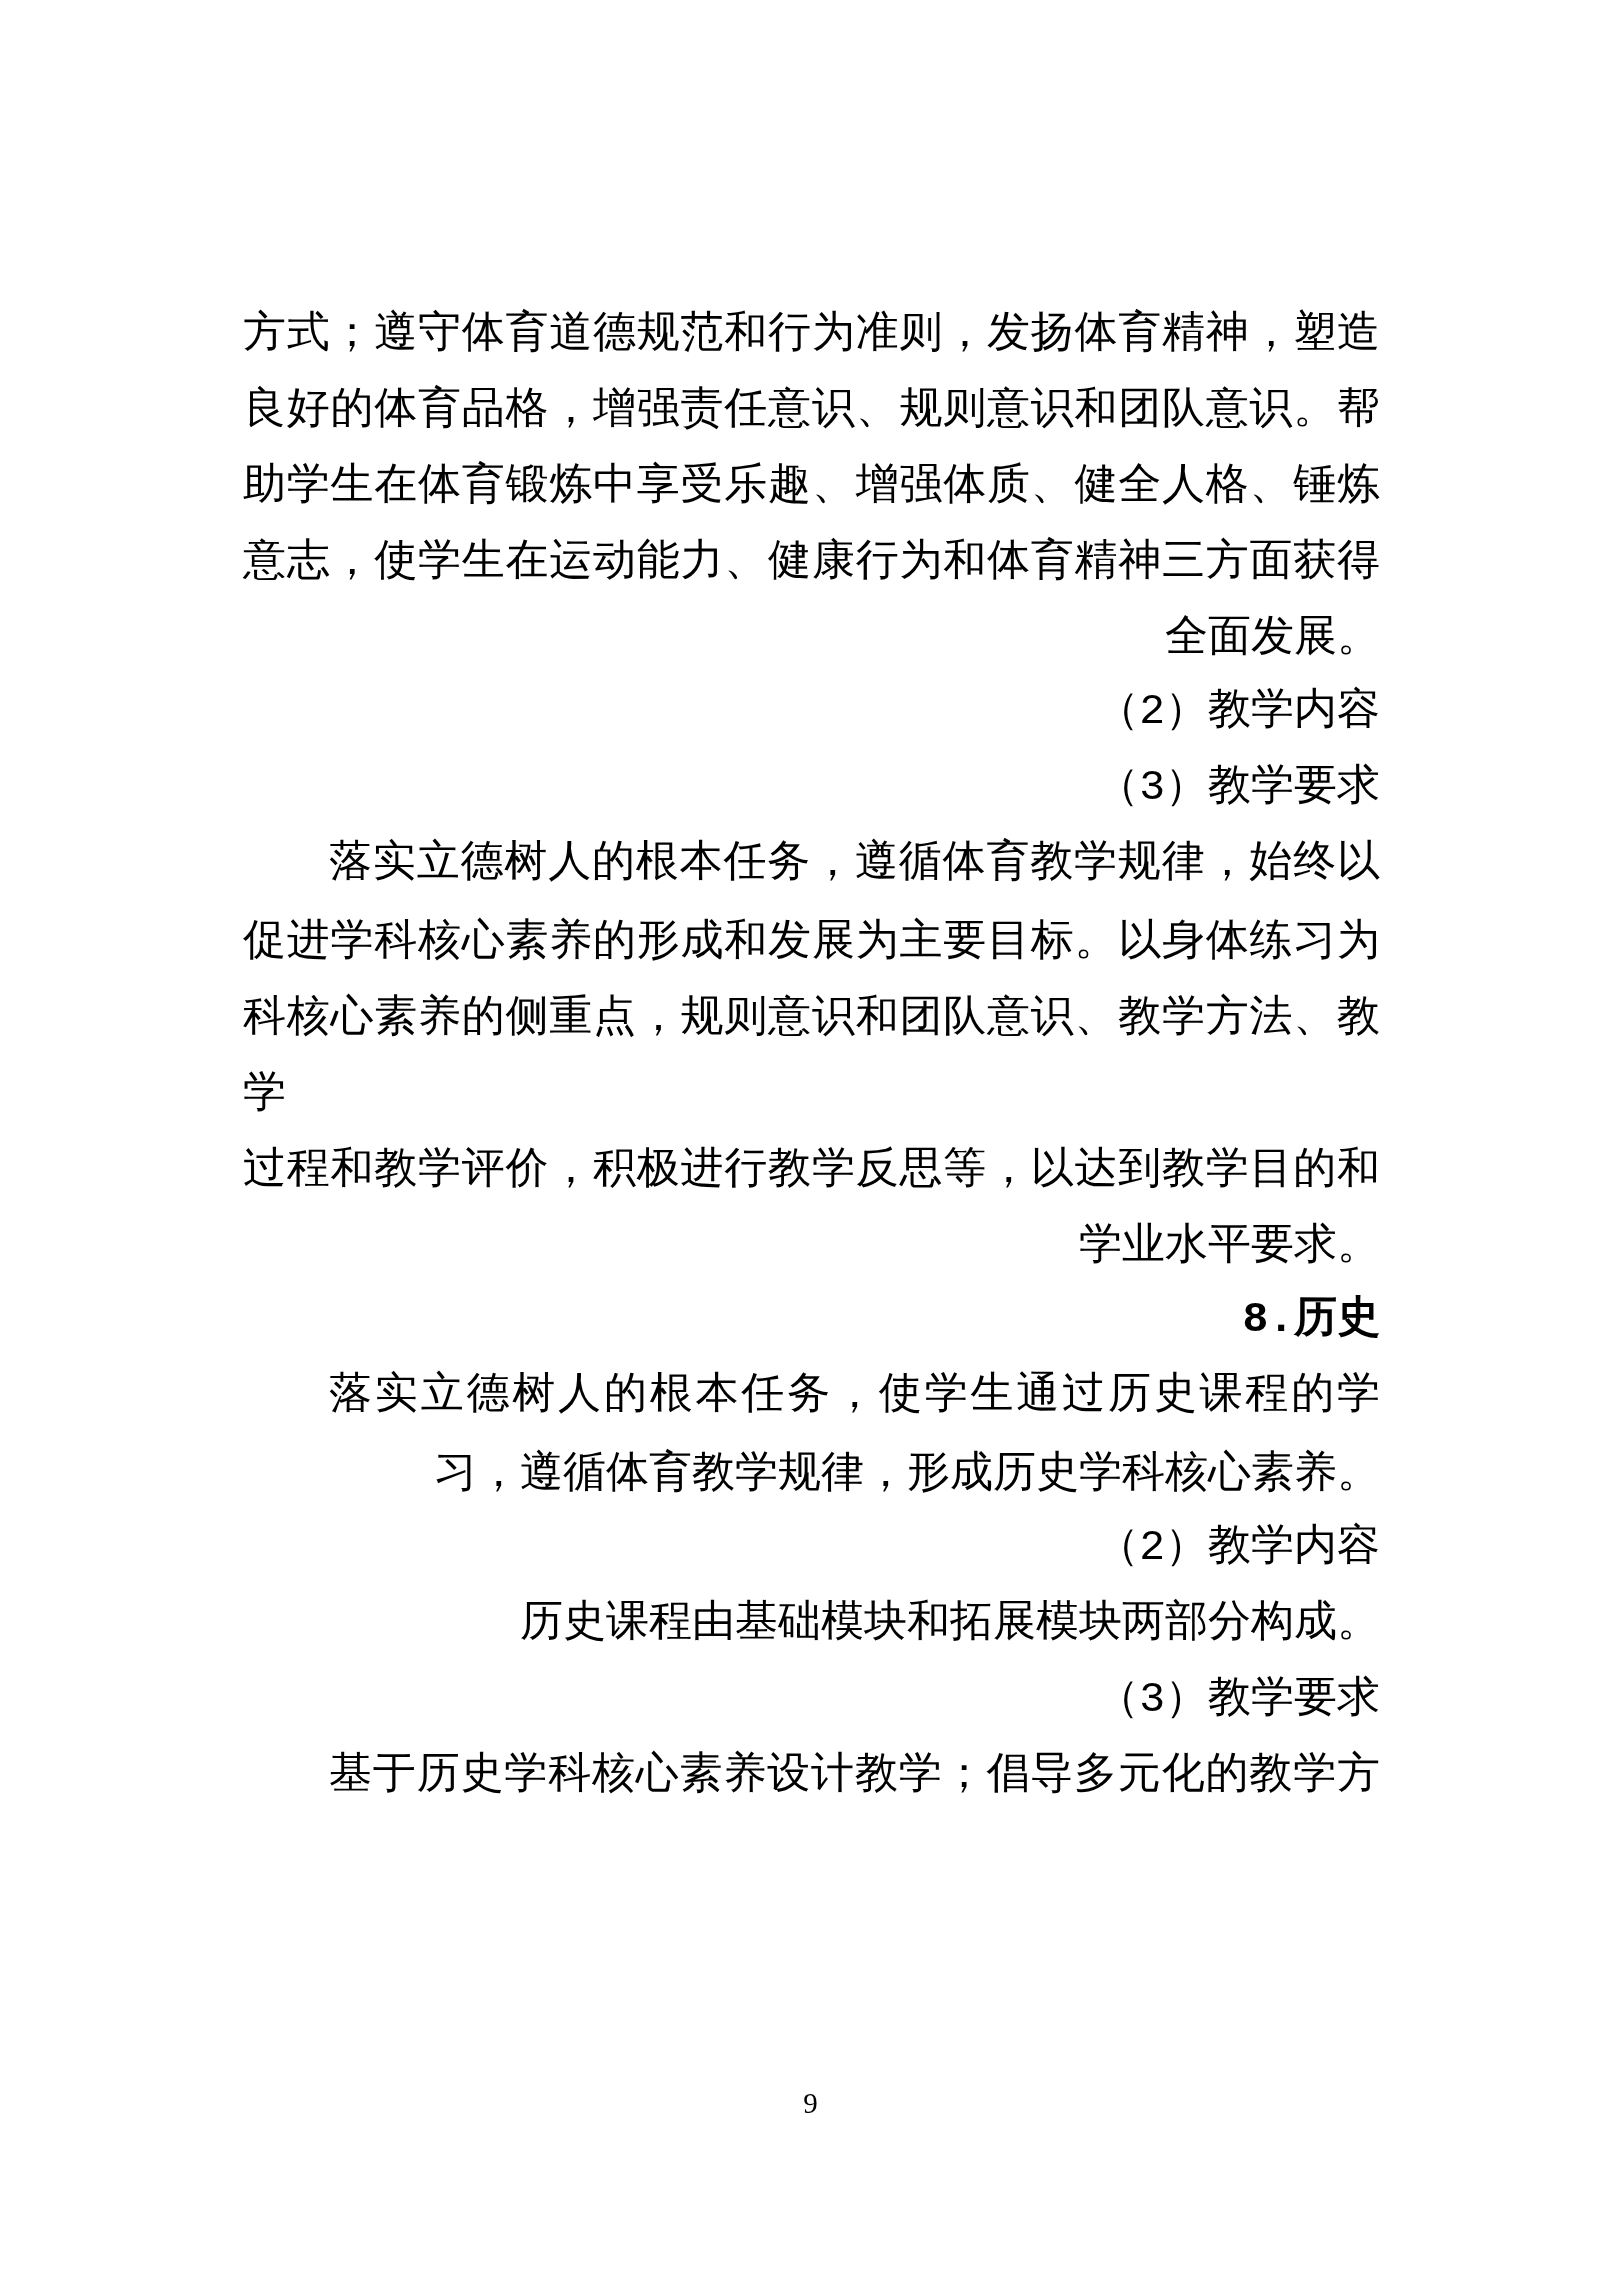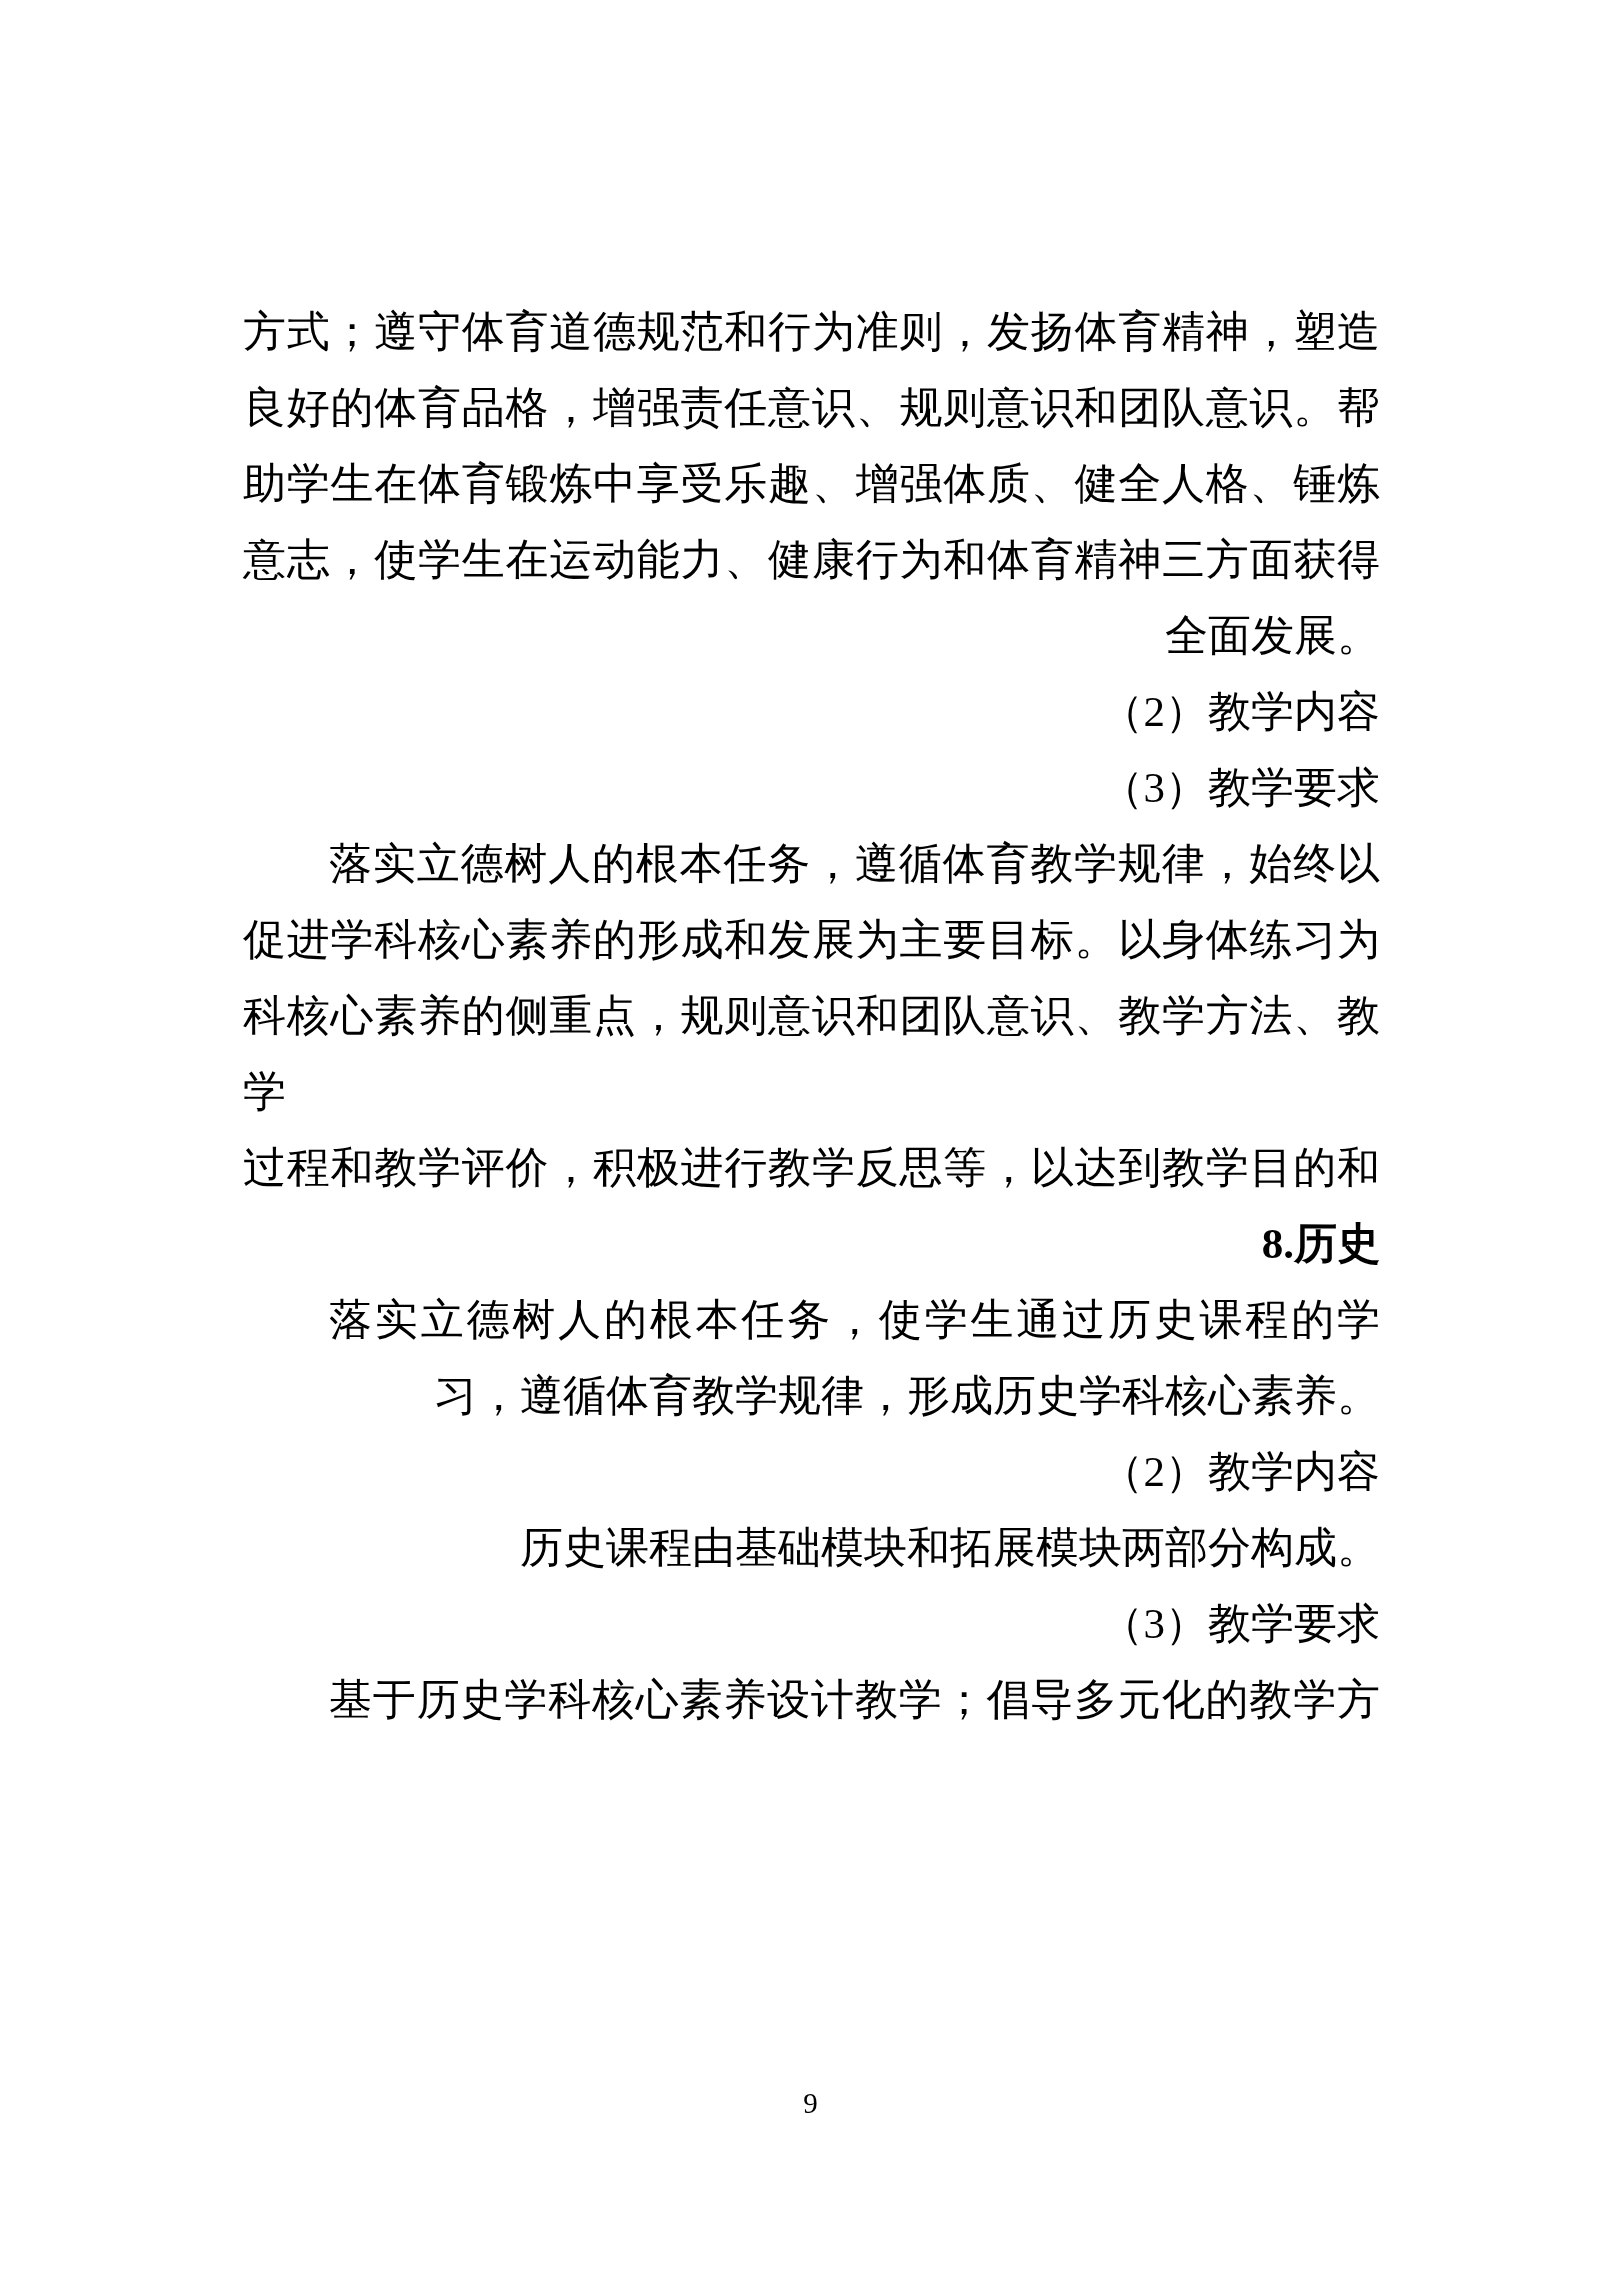--- a/index.html
+++ b/index.html
@@ -37,20 +37,21 @@
     text-align-last: auto;
     min-height: 76px;
   }
   .ln.just {
     text-align: justify;
     text-align-last: justify;
     text-justify: inter-character;
   }
   .ln.indent {
     text-indent: 86px;
+    font-family: Liberation Mono, monospace;
   }
   .ln.bold {
     font-weight: 700;
   }
   .page-footer {
     position: absolute;
     left: 0;
     top: 2084px;
     width: 1621px;
     text-align: center;
@@ -68,20 +69,21 @@
     <div class="ln just">良好的体育品格，增强责任意识、规则意识和团队意识。帮</div>
     <div class="ln just">助学生在体育锻炼中享受乐趣、增强体质、健全人格、锤炼</div>
     <div class="ln just">意志，使学生在运动能力、健康行为和体育精神三方面获得</div>
     <div class="ln">全面发展。</div>
     <div class="ln indent">（2）教学内容</div>
     <div class="ln indent">（3）教学要求</div>
     <div class="ln indent just">落实立德树人的根本任务，遵循体育教学规律，始终以</div>
     <div class="ln just">促进学科核心素养的形成和发展为主要目标。以身体练习为</div>
     <div class="ln just">科核心素养的侧重点，规则意识和团队意识、教学方法、教学</div>
     <div class="ln just">过程和教学评价，积极进行教学反思等，以达到教学目的和</div>
+    <div class="ln">学业水平要求。</div>
     <div class="ln indent bold">8.历史</div>
     <div class="ln indent just">落实立德树人的根本任务，使学生通过历史课程的学</div>
     <div class="ln">习，遵循体育教学规律，形成历史学科核心素养。</div>
     <div class="ln indent">（2）教学内容</div>
     <div class="ln indent">历史课程由基础模块和拓展模块两部分构成。</div>
     <div class="ln indent">（3）教学要求</div>
     <div class="ln indent just">基于历史学科核心素养设计教学；倡导多元化的教学方</div>
   </div>
 
   <div class="page-footer">9</div>

